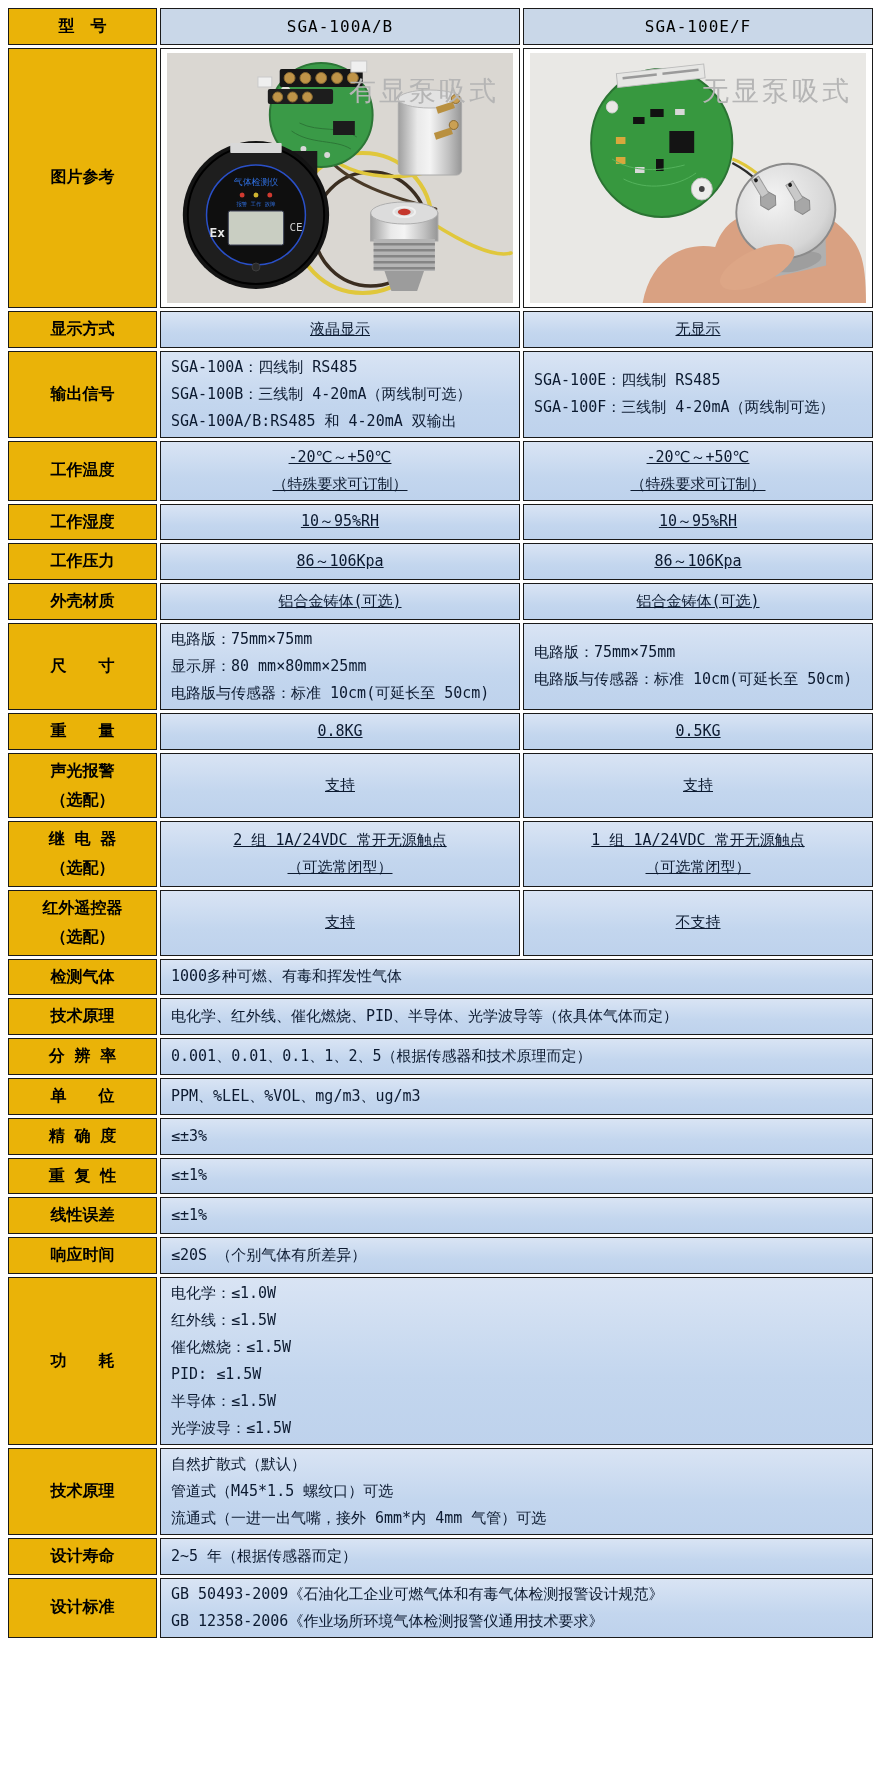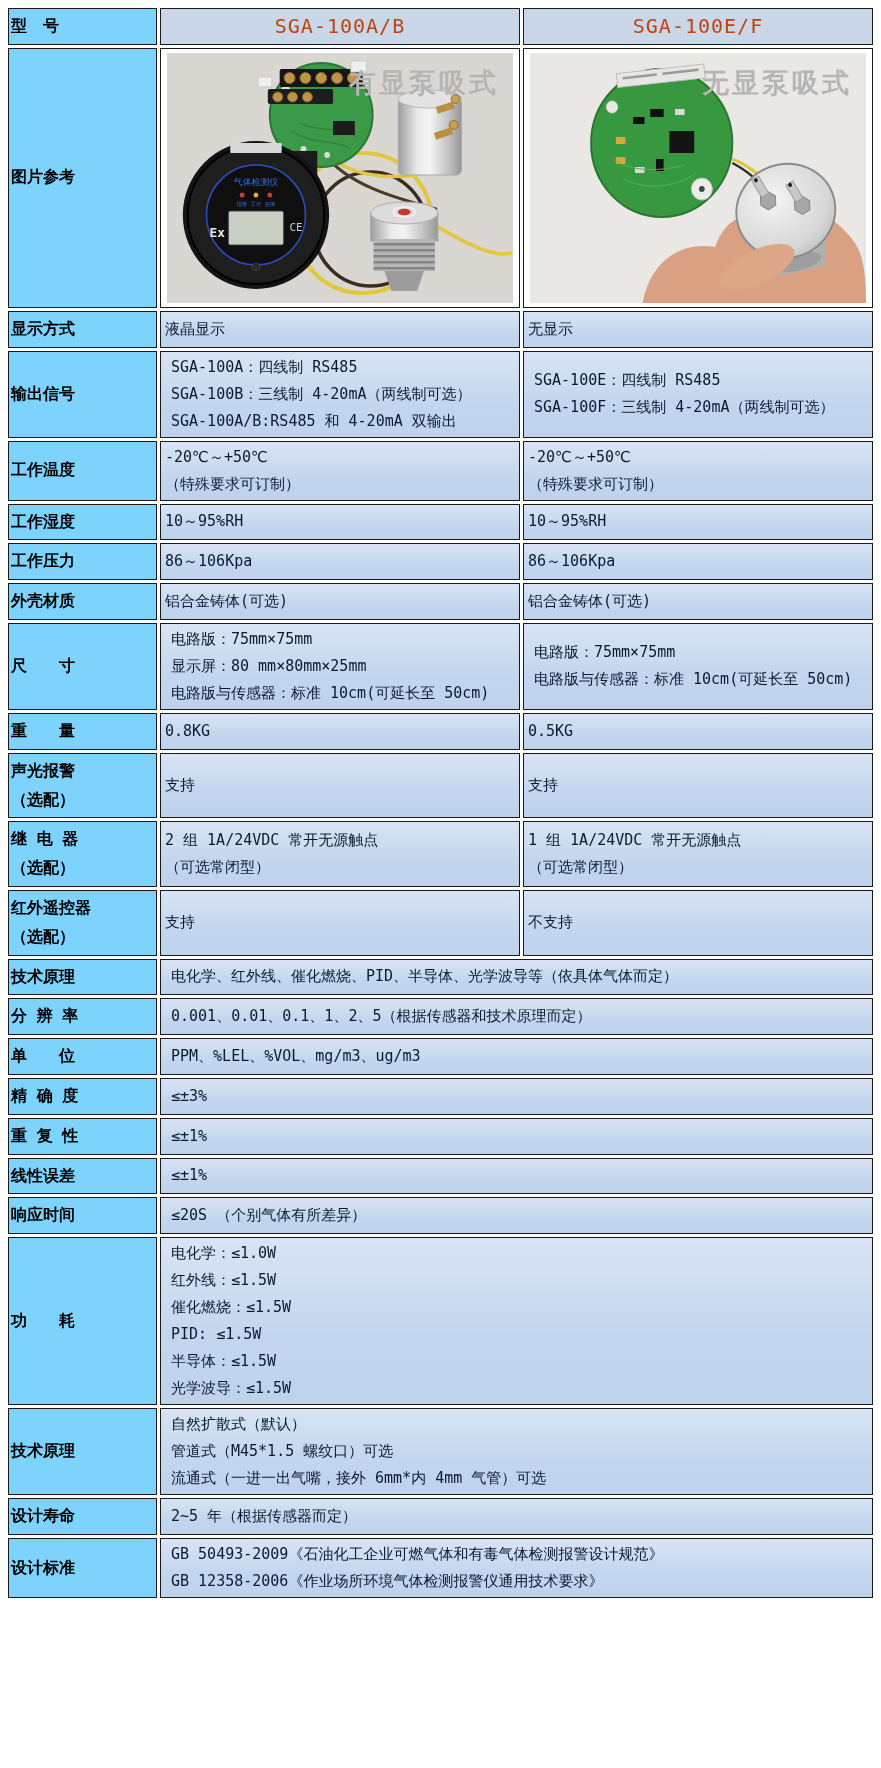--- a/index.html
+++ b/index.html
@@ -1,43 +1,43 @@
 <!DOCTYPE html>
 <html><head>
 <meta charset="utf-8">
 <style>
   html,body{margin:0;padding:0;background:#ffffff;}
   body{width:881px;font-family:"DejaVu Sans Mono","DejaVu Sans",sans-serif;}
   .wrap{padding:5px 5px 8px 5px;}
   table.spec{border-collapse:separate;border-spacing:3px;width:871px;table-layout:fixed;}
   td{border:1px solid #1a1a1a;box-sizing:border-box;}
   .label-cell{
-    background:#7dd3fc;
-    vertical-align:middle;
+    background:#eab308;
+    text-align:center;vertical-align:middle;
     font-weight:bold;font-size:16px;color:#000;
     white-space:pre-line;line-height:1.8;padding:3px 2px;
   }
   .model-cell{
     background:#c9d7e8;
     text-align:center;vertical-align:middle;
-    font-size:20px;color:#c2410c;padding:4px 0;letter-spacing:1px;
+    font-size:16px;color:#000000;padding:4px 0;letter-spacing:1px;
   }
   .value-cell{
     background:linear-gradient(180deg,#d9e4f4 0%,#c3d6ee 60%,#bed2ec 100%);
     font-size:15px;color:#0c1a30;
     white-space:pre-line;line-height:1.8;vertical-align:middle;padding:2px 4px;
   }
-  .value-cell.center{}
+  .value-cell.center{text-align:center;text-decoration:underline;}
   .value-cell.left{text-align:left;padding-left:10px;}
   .photo-cell{background:#ffffff;vertical-align:middle;padding:4px 6px;}
   .photo{position:relative;height:250px;overflow:hidden;}
   .photo svg{position:absolute;left:0;top:0;width:100%;height:100%;display:block;}
   .watermark{
-    position:absolute;top:12px;right:14px;z-index:3;
-    font-size:27px;color:#b5b5b5;letter-spacing:3px;font-weight:bold;
+    position:absolute;top:20px;right:14px;z-index:3;
+    font-size:27px;color:#b5b5b5;letter-spacing:3px;font-weight:normal;
   }
 </style>
 </head>
 <body>
 
 <div class="wrap">
   <table class="spec">
     <colgroup>
       <col style="width:149px">
       <col style="width:360px">
@@ -264,20 +264,24 @@
           <td class="value-cell center">1 组 1A/24VDC 常开无源触点
 （可选常闭型）</td>
         </tr>
         <tr>
           <td class="label-cell">红外遥控器
 （选配）</td>
           <td class="value-cell center">支持</td>
           <td class="value-cell center">不支持</td>
         </tr>
         <tr>
+          <td class="label-cell">检测气体</td>
+          <td colspan="2" class="value-cell left">1000多种可燃、有毒和挥发性气体</td>
+        </tr>
+        <tr>
           <td class="label-cell">技术原理</td>
           <td colspan="2" class="value-cell left">电化学、红外线、催化燃烧、PID、半导体、光学波导等（依具体气体而定）</td>
         </tr>
         <tr>
           <td class="label-cell">分 辨 率</td>
           <td colspan="2" class="value-cell left">0.001、0.01、0.1、1、2、5（根据传感器和技术原理而定）</td>
         </tr>
         <tr>
           <td class="label-cell">单　　位</td>
           <td colspan="2" class="value-cell left">PPM、%LEL、%VOL、mg/m3、ug/m3</td>

